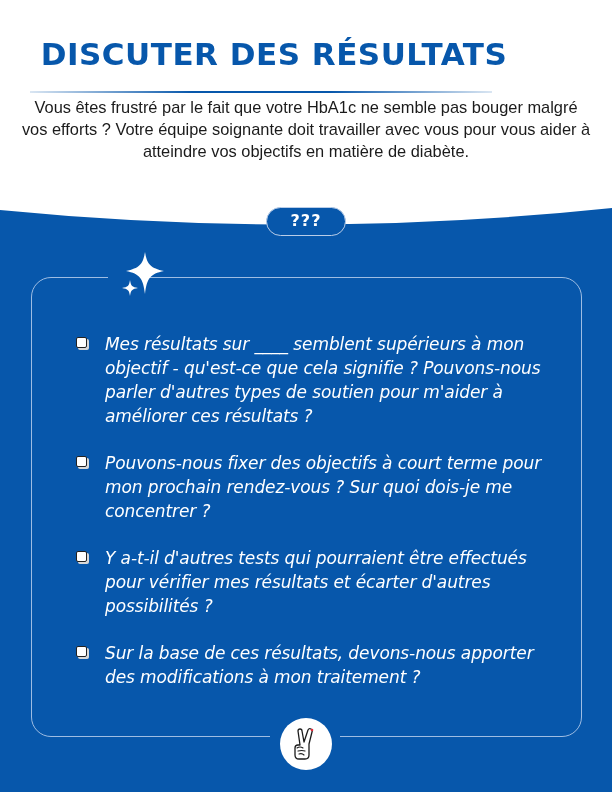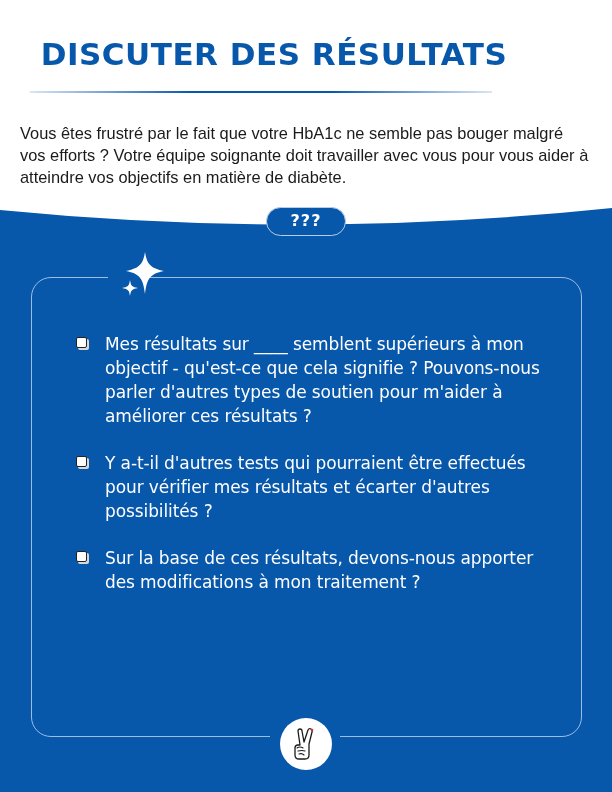--- a/index.html
+++ b/index.html
@@ -10,22 +10,22 @@
       position: absolute; left: 0; top: 36px; width: 548px;
       text-align: center; color: #0757ab;
       font-family: "DejaVu Sans", sans-serif;
       font-weight: bold; font-size: 31px; letter-spacing: 0.5px;
     }
     .title-rule {
       position: absolute; left: 30px; top: 91px; width: 462px; height: 2px;
       background: linear-gradient(to right, rgba(7,87,171,0.15), #0757ab 35%, #0757ab 65%, rgba(7,87,171,0.15));
     }
     .intro {
-      position: absolute; left: 20px; top: 122px; width: 572px;
-      color: #1b1b1b;
+      position: absolute; left: 20px; top: 96px; width: 572px;
+      text-align: center; color: #1b1b1b;
       font-size: 16.4px; line-height: 22px;
     }
 
     .blue-bg {
       position: absolute; left: 0; top: 190px; width: 612px; height: 602px;
     }
     .blue-bg svg { display: block; }
 
     .pill {
       position: absolute; left: 266px; top: 207px; width: 80px; height: 29px;
@@ -43,21 +43,21 @@
     }
     .card-gap-bottom {
       position: absolute; left: 270px; top: 734px; width: 70px; height: 6px; background: #0757ab;
     }
 
     .sparkle { position: absolute; left: 118px; top: 250px; width: 54px; height: 50px; }
 
     .items {
       position: absolute; left: 76px; top: 332px; width: 480px; list-style: none;
     }
-    .item { display: flex; align-items: flex-start; margin-bottom: 23px; }
+    .item { display: flex; align-items: flex-start; margin-bottom: 23px; font-style: italic; }
     .checkbox {
       flex: 0 0 auto; width: 11px; height: 11px; margin-top: 5px; margin-right: 18px;
       background: #ffffff; border: 1px solid #222; border-radius: 2px;
       box-shadow: 2px 2px 0 #d8d8d8;
     }
     .item-text {
       color: #ffffff; font-size: 17px; line-height: 24px;
       font-family: "DejaVu Sans", sans-serif; font-weight: normal;
       letter-spacing: -0.1px;
     }
@@ -94,20 +94,24 @@
   </svg>
 </div>
 
 <ul class="items">
   <li class="item">
     <span class="checkbox"></span>
     <span class="item-text">Mes résultats sur ____ semblent supérieurs à mon objectif - qu'est-ce que cela signifie ? Pouvons-nous parler d'autres types de soutien pour m'aider à améliorer ces résultats ?</span>
   </li>
   <li class="item">
     <span class="checkbox"></span>
+    <span class="item-text">Pouvons-nous fixer des objectifs à court terme pour mon prochain rendez-vous ? Sur quoi dois-je me concentrer ?</span>
+  </li>
+  <li class="item">
+    <span class="checkbox"></span>
     <span class="item-text">Y a-t-il d'autres tests qui pourraient être effectués pour vérifier mes résultats et écarter d'autres possibilités ?</span>
   </li>
   <li class="item">
     <span class="checkbox"></span>
     <span class="item-text">Sur la base de ces résultats, devons-nous apporter des modifications à mon traitement ?</span>
   </li>
 </ul>
 
 <div class="badge">
   <svg width="30" height="34" viewBox="0 0 30 34">

